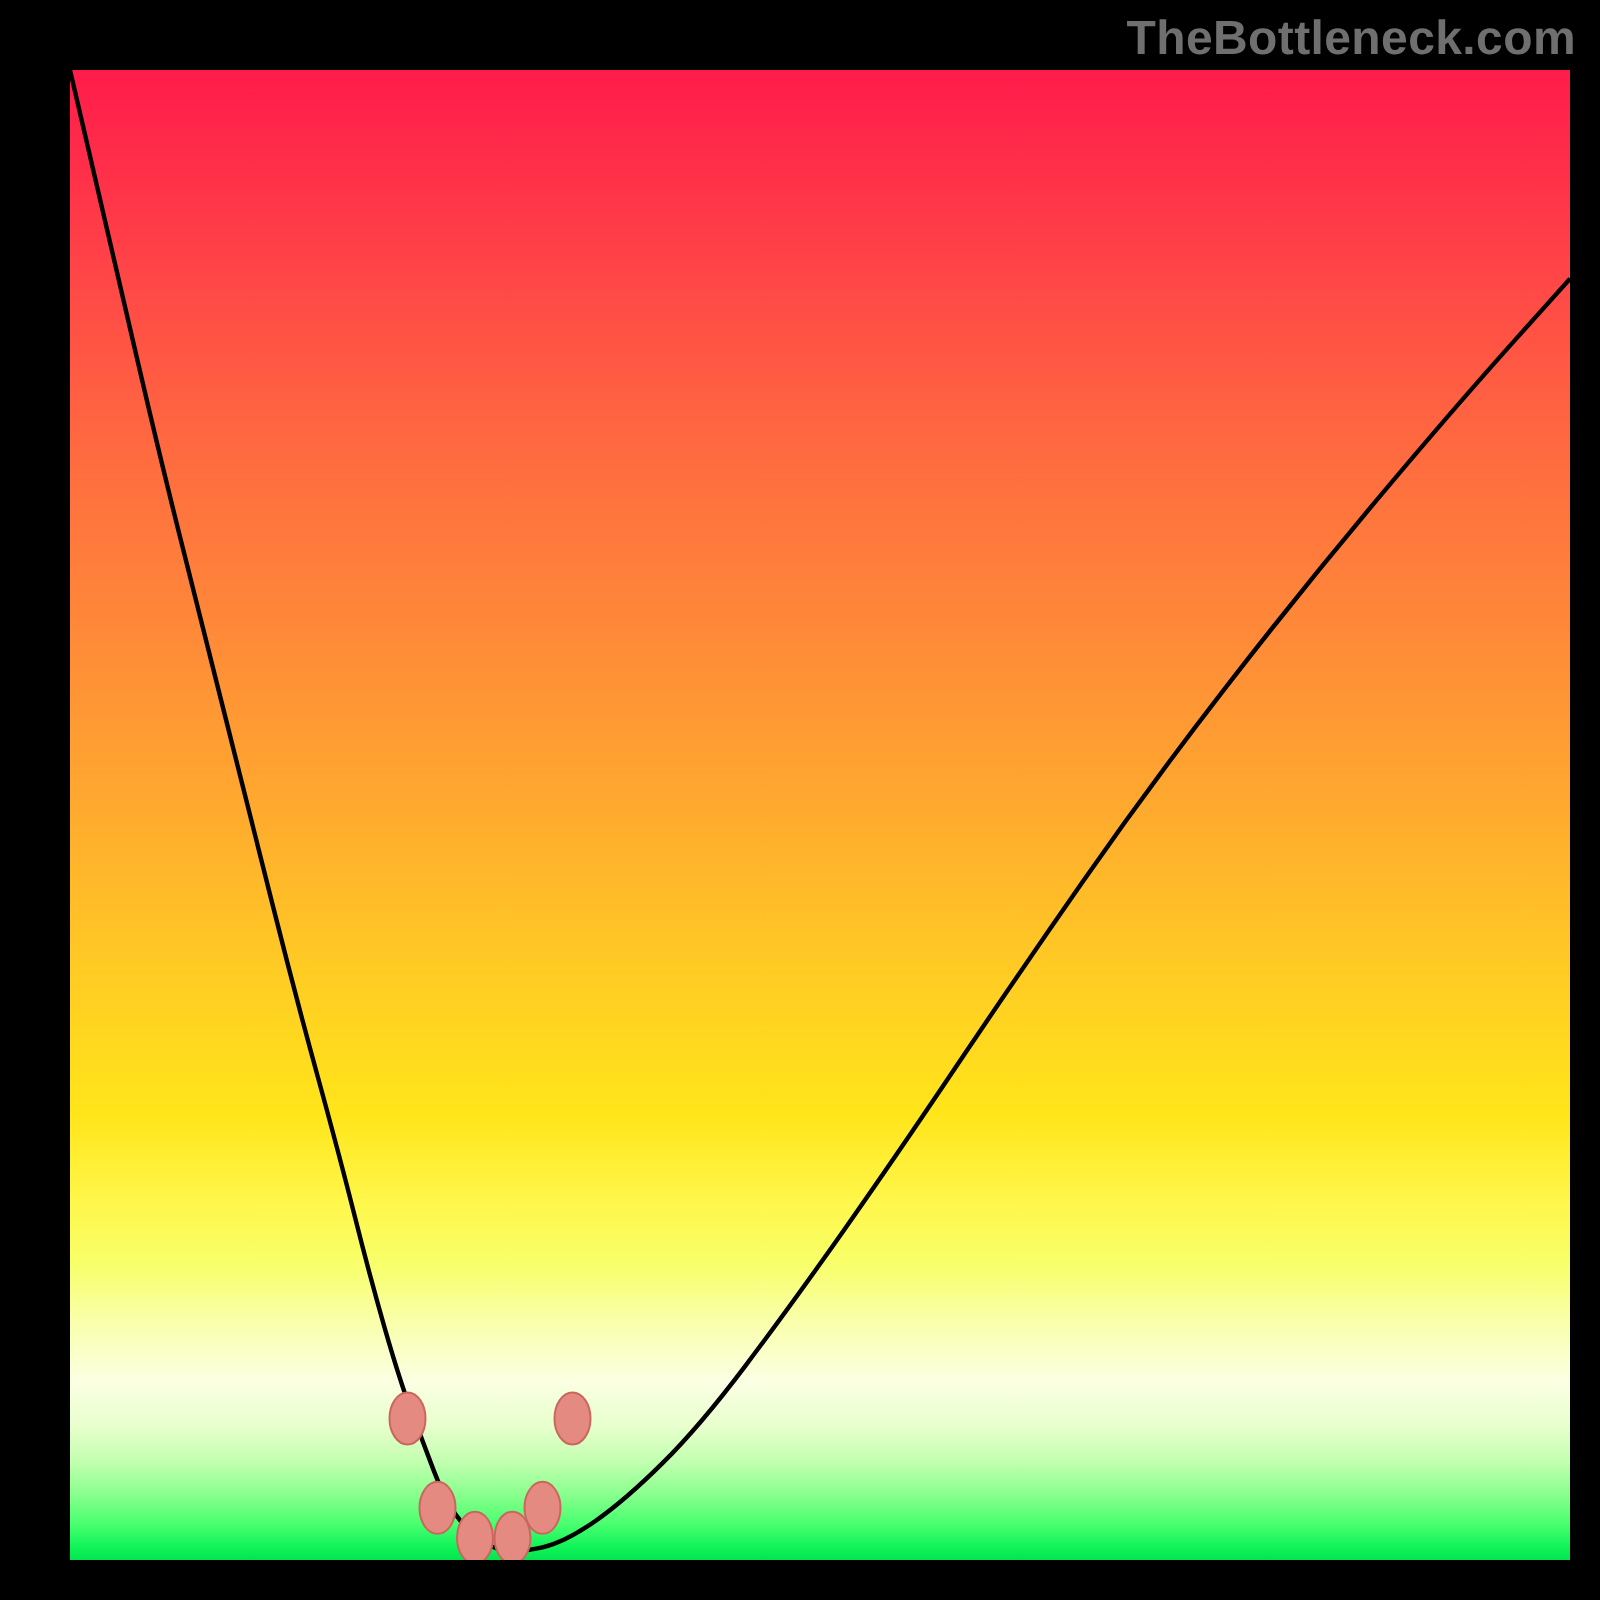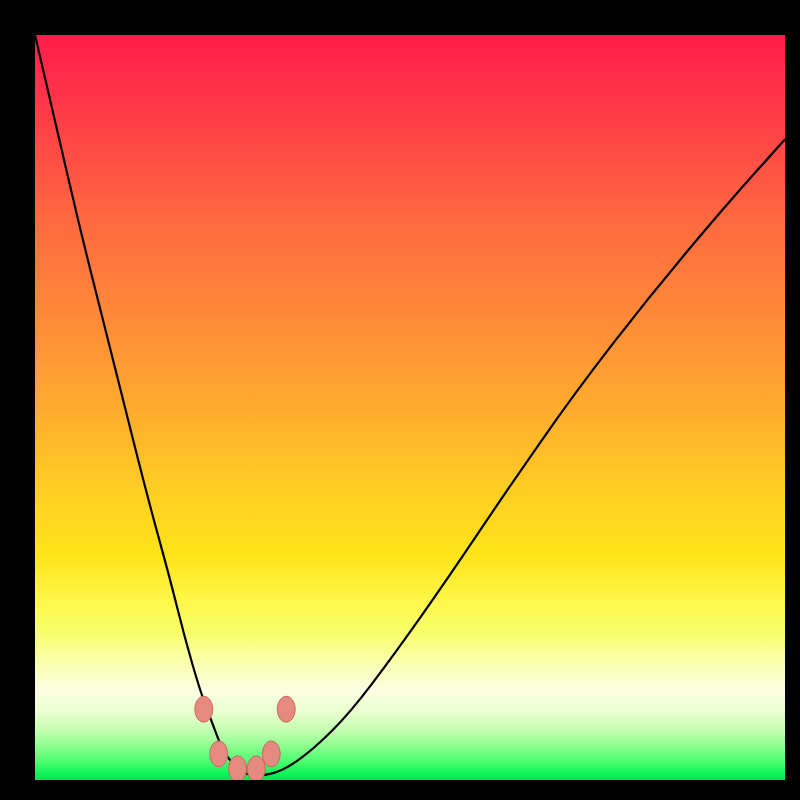--- a/index.html
+++ b/index.html
@@ -70,20 +70,21 @@
     font-size: 24px;
     font-weight: 600;
     letter-spacing: 0.2px;
     user-select: none;
   }
 </style>
 </head>
 <body>
 
 <div class="frame">
+  <div class="watermark">TheBottleneck.com</div>
   <div class="plot">
     <div class="gradient"></div>
     <svg class="curve" viewBox="0 0 750 745" preserveAspectRatio="none">
       <path id="curve-path" fill="none" stroke="#000000" stroke-width="2.2" d="M 0.00 0.00 Q 22.50 96.85 33.75 145.28 Q 45.00 193.70 56.25 238.40 Q 67.50 283.10 78.75 327.80 Q 90.00 372.50 101.25 417.20 Q 112.50 461.90 123.75 502.88 Q 135.00 543.85 142.50 573.65 Q 150.00 603.45 157.50 629.53 Q 165.00 655.60 170.63 670.50 Q 176.25 685.40 181.88 700.30 Q 187.50 715.20 193.13 722.65 Q 198.75 730.10 204.38 734.57 Q 210.00 739.04 217.50 740.16 Q 225.00 741.27 236.25 738.67 Q 247.50 736.06 262.50 725.63 Q 277.50 715.20 296.25 696.58 Q 315.00 677.95 337.50 648.15 Q 360.00 618.35 386.25 581.10 Q 412.50 543.85 442.50 499.15 Q 472.50 454.45 506.25 406.02 Q 540.00 357.60 577.50 309.17 Q 615.00 260.75 652.50 216.05 Q 690.00 171.35 720.00 137.82 T 750.00 104.30"></path>
       <g id="markers">
           <ellipse cx="168.75" cy="674.23" rx="9" ry="13" fill="#e58a80" stroke="#c9675f" stroke-width="1"></ellipse>
           <ellipse cx="183.75" cy="718.92" rx="9" ry="13" fill="#e58a80" stroke="#c9675f" stroke-width="1"></ellipse>
           <ellipse cx="202.50" cy="733.83" rx="9" ry="13" fill="#e58a80" stroke="#c9675f" stroke-width="1"></ellipse>
           <ellipse cx="221.25" cy="733.83" rx="9" ry="13" fill="#e58a80" stroke="#c9675f" stroke-width="1"></ellipse>
           <ellipse cx="236.25" cy="718.92" rx="9" ry="13" fill="#e58a80" stroke="#c9675f" stroke-width="1"></ellipse>

